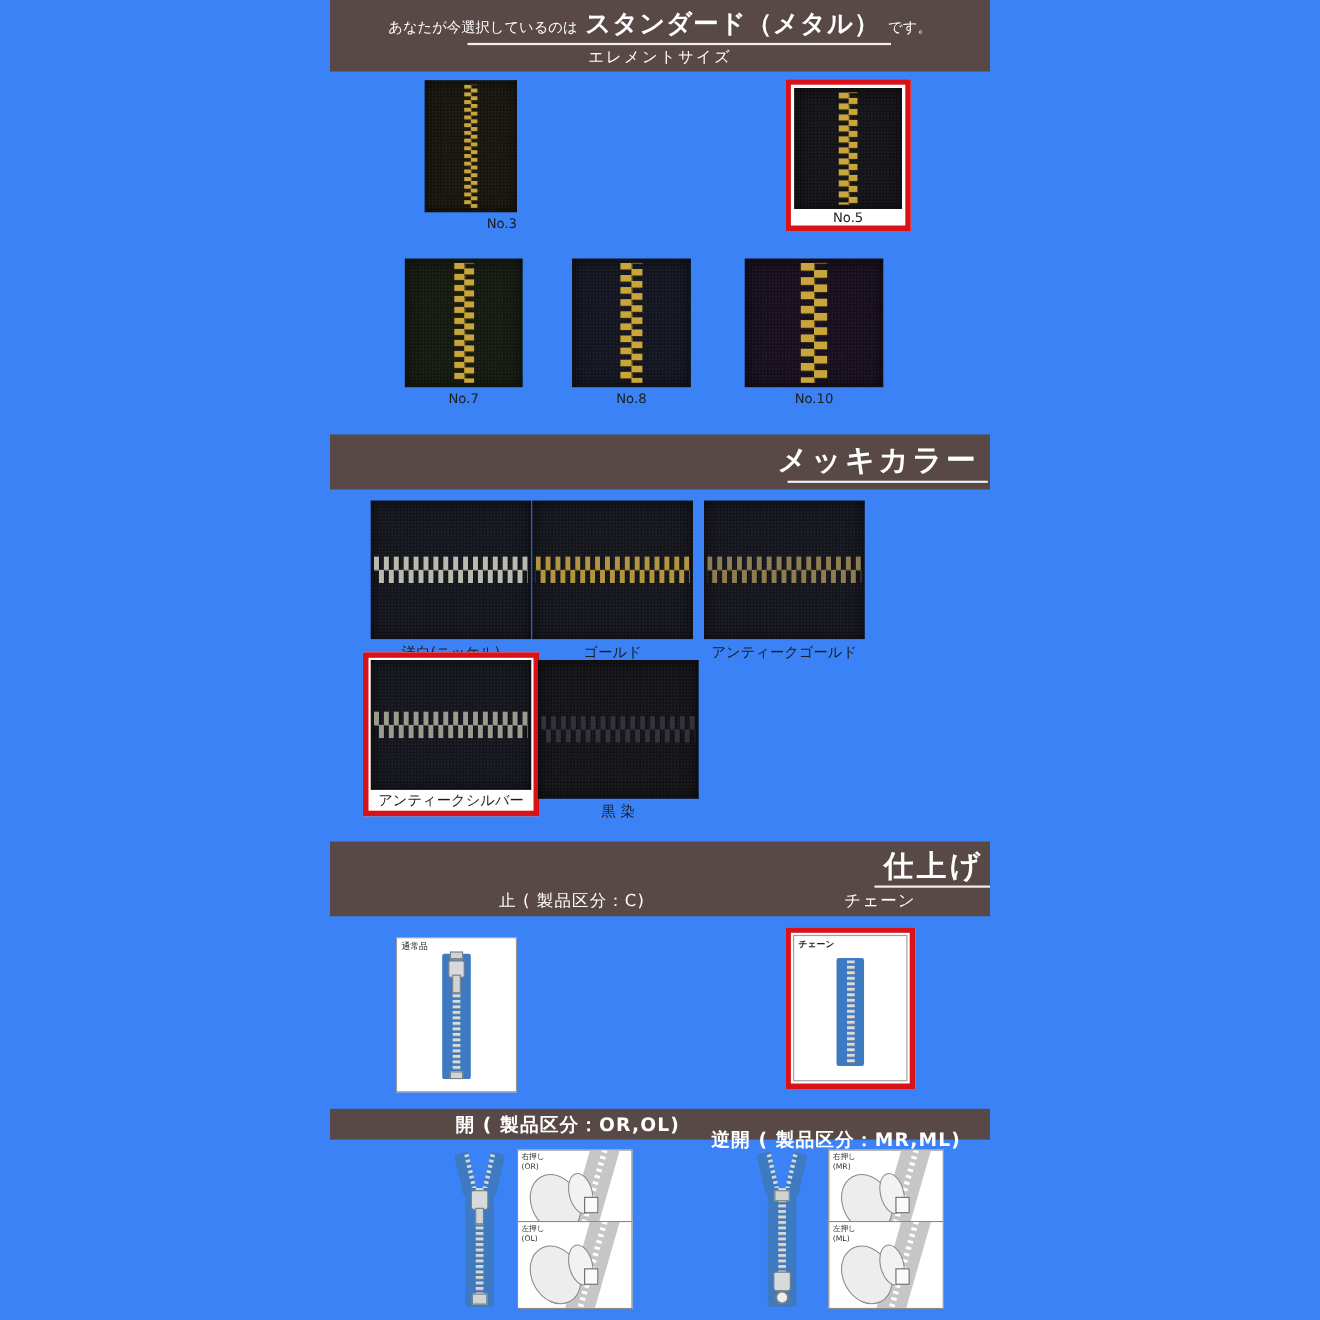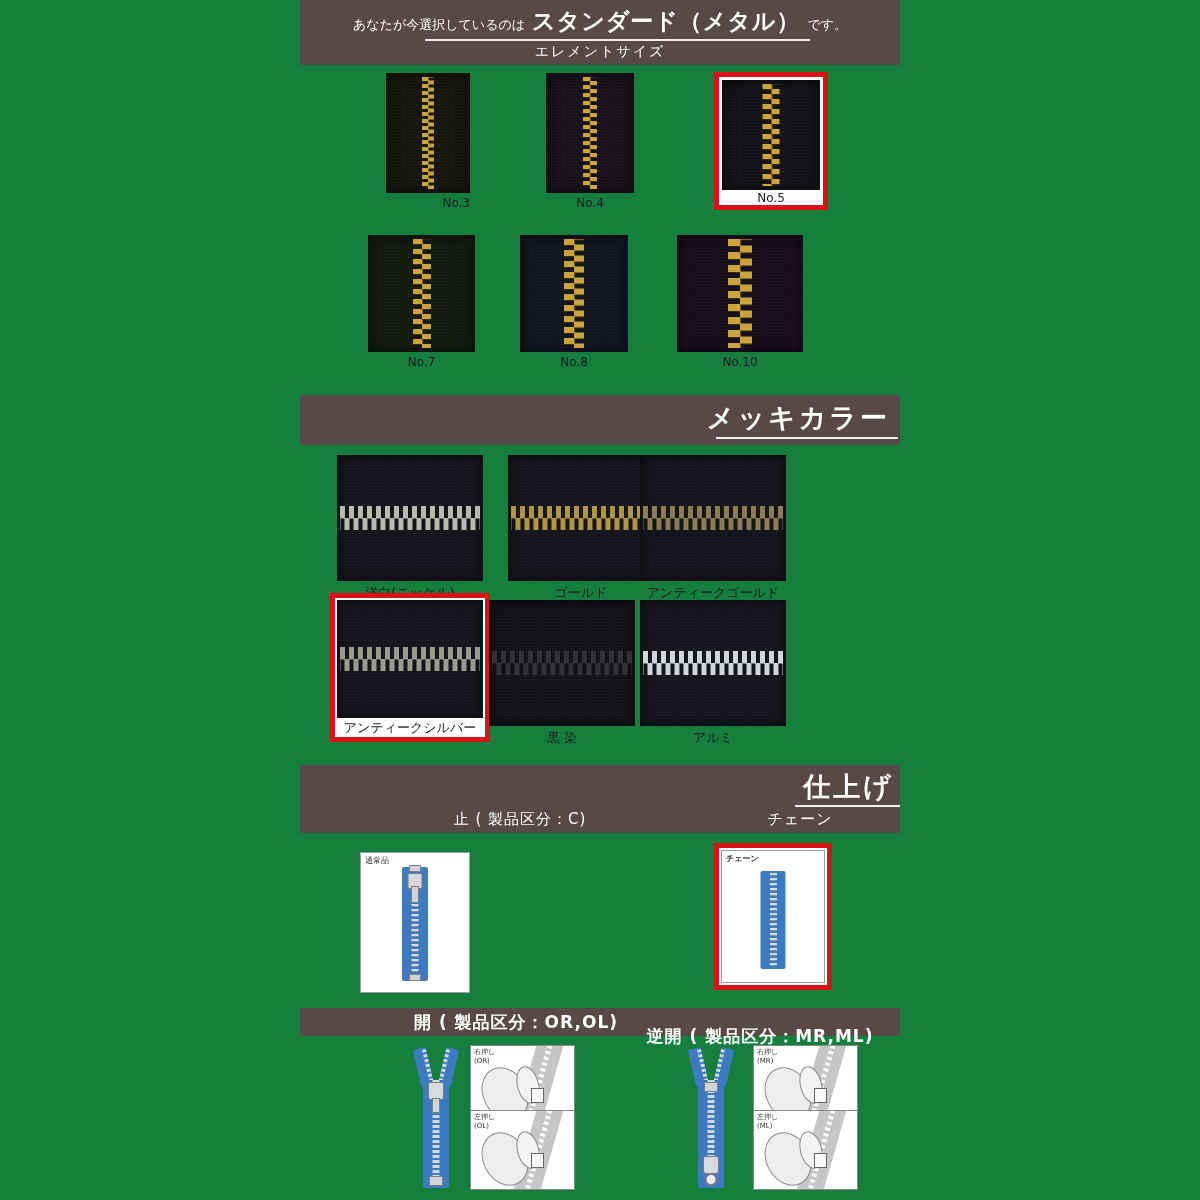--- a/index.html
+++ b/index.html
@@ -1,17 +1,17 @@
 <!DOCTYPE html>
 <html style="--band-brown: #584946; --highlight-red: #da1217; --zipper-blue: #3d7ac1; --tooth-gold: #c9a53c; --underline-white: #f2efee; --label-dark: #1c1c1c; --card-border-gray: #9a9a9a;"><head>
 <meta charset="utf-8">
 <style>
   html,body{margin:0;padding:0;background:#fff;}
   body{font-family:"DejaVu Sans","Liberation Sans",sans-serif;color:#1c1c1c;}
-  .canvas{position:relative;width:1200px;height:1200px;background:#15803d;overflow:hidden;margin:0 auto;}
+  .canvas{position:relative;width:1200px;height:1200px;background:#3b82f6;overflow:hidden;margin:0 auto;}
 
   
   .band{position:absolute;left:300px;width:600px;background:var(--band-brown);color:#fff;box-sizing:border-box;}
   .band .underline{position:absolute;height:2px;background:var(--underline-white);}
 
   .hdr-line{position:absolute;left:0;right:0;top:6px;display:flex;justify-content:center;align-items:baseline;gap:7px;white-space:nowrap;}
   .hdr-small{font-size:13px;}
   .hdr-big{font-size:23px;font-weight:700;letter-spacing:1px;text-align:center;}
   .band-title-center{position:absolute;left:0;right:0;top:43px;text-align:center;font-size:14px;letter-spacing:2px;}
   .band-title-right{position:absolute;right:10px;top:5px;font-size:27px;font-weight:700;letter-spacing:3px;}
@@ -100,29 +100,20 @@
 
   <div class="tile" style="left:386px;top:73px;align-items:flex-end;">
     <div class="zfab" style="width:84px;height:120px;--tw:12px;--tp:7px;--fabric:#17160e;">
         <div class="teeth-v">
           <div class="c l"></div>
           <div class="c r"></div>
         </div>
       </div>
     <div class="lbl">No.3</div>
   </div>
-  <div class="tile" style="left:546px;top:73px;">
-    <div class="zfab" style="width:88px;height:120px;--tw:14px;--tp:8px;--fabric:#18121b;">
-        <div class="teeth-v">
-          <div class="c l"></div>
-          <div class="c r"></div>
-        </div>
-      </div>
-    <div class="lbl">No.4</div>
-  </div>
   <div class="tile selected" style="left:714px;top:72px;width:114px;height:138px;">
     <div class="zfab" style="width:98px;height:111px;--tw:17px;--tp:10px;--fabric:#141418;">
         <div class="teeth-v">
           <div class="c l"></div>
           <div class="c r"></div>
         </div>
       </div>
     <div class="lbl" style="margin-top:1px;">No.5</div>
   </div>
   <div class="tile" style="left:368px;top:235px;text-align:center;">
@@ -160,21 +151,21 @@
 
   <div class="tile" style="left:337px;top:455px;">
     <div class="zfab" style="width: 146px; height: 126px; --fabric: #15151e; --tooth: #b8bcae;">
         <div class="teeth-h">
           <div class="c t"></div>
           <div class="c b"></div>
         </div>
       </div>
     <div class="lbl" style="font-size:13px;">洋白(ニッケル)</div>
   </div>
-  <div class="tile" style="left:508px;top:455px;justify-content:flex-end;">
+  <div class="tile" style="left:484px;top:455px;justify-content:flex-end;">
     <div class="zfab" style="width: 146px; height: 126px; --fabric: #15151e; --tooth: #b3953f;">
         <div class="teeth-h">
           <div class="c t"></div>
           <div class="c b"></div>
         </div>
       </div>
     <div class="lbl" style="font-size:13px;">ゴールド</div>
   </div>
   <div class="tile" style="left:640px;top:455px;">
     <div class="zfab" style="width: 146px; height: 126px; --fabric: #15151e; --tooth: #8d7d50;">
@@ -195,29 +186,20 @@
     <div class="lbl" style="font-size:13px;margin-top:1px;">アンティークシルバー</div>
   </div>
   <div class="tile" style="left:489px;top:600px;">
     <div class="zfab" style="width: 146px; height: 126px; --fabric: #131318; --tooth: #32323a;">
         <div class="teeth-h">
           <div class="c t"></div>
           <div class="c b"></div>
         </div>
       </div>
     <div class="lbl" style="font-size:13px;">黒 染</div>
-  </div>
-  <div class="tile" style="left:640px;top:600px;">
-    <div class="zfab" style="width: 146px; height: 126px; --fabric: #15151e; --tooth: #d3d6d8;">
-        <div class="teeth-h">
-          <div class="c t"></div>
-          <div class="c b"></div>
-        </div>
-      </div>
-    <div class="lbl" style="font-size:13px;">アルミ</div>
   </div>
 
   <div class="band" style="top:765px;height:68px;">
     <div class="band-title-right" style="right:6px;top:4px;">仕上げ</div>
     <div class="underline" style="right:0;top:40px;width:105px;"></div>
     <div class="band-sub" style="left:60px;top:45px;width:320px;">止 ( 製品区分：C)</div>
     <div class="band-sub" style="left:440px;top:45px;width:120px;">チェーン</div>
   </div>
 
   <div class="fcard" style="left:360px;top:852px;width:110px;height:141px;">

